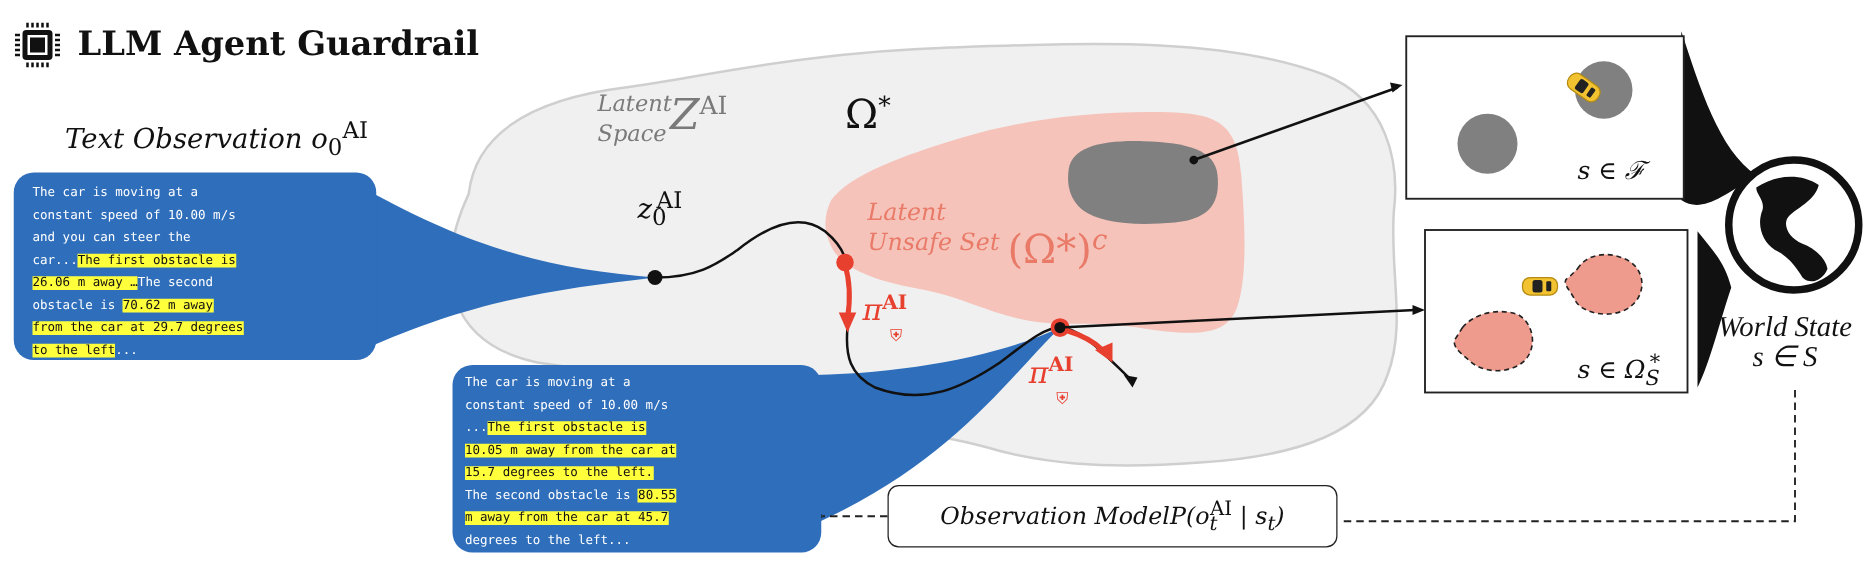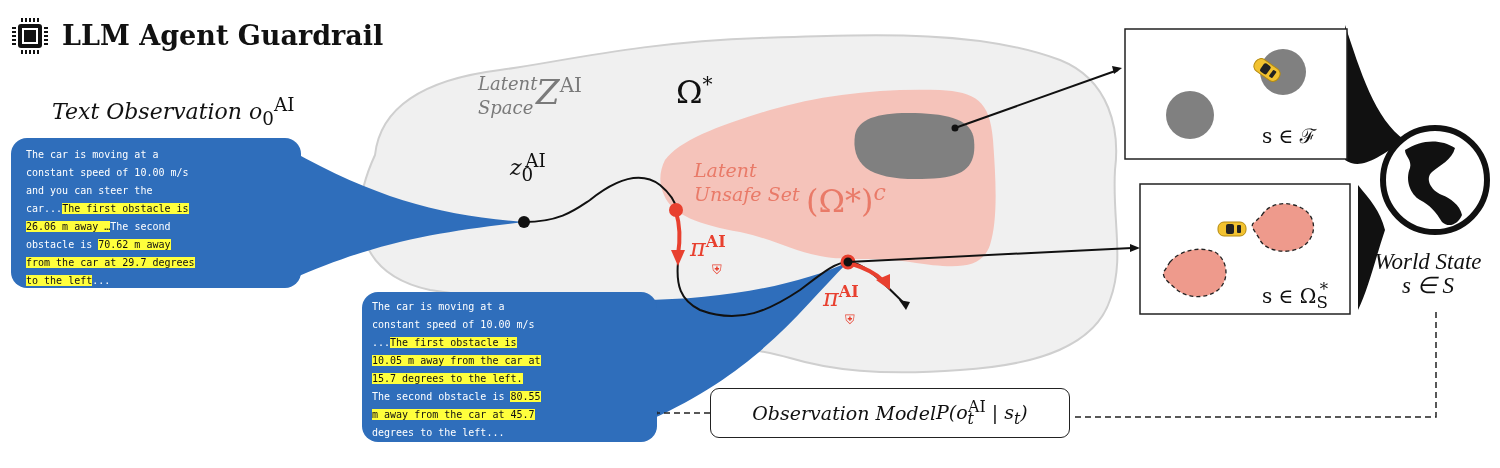--- a/index.html
+++ b/index.html
@@ -11,21 +11,21 @@
   .obs-label sub, .obs-label sup, .math sub, .math sup { font-style: normal; }
   .bubble-text { position: absolute; font-family: "DejaVu Sans Mono", monospace; font-size: 10px; line-height: 18px; color: #fff; white-space: pre; }
   .hl { background: #ffff3c; color: #111; }
   .math { position: absolute; font-family: "DejaVu Serif", serif; }
   .grey { color: #7a7a7a; }
   .red { color: #e8402f; }
   .salmon { color: #e97a68; }
   .obs-model { position: absolute; left: 710px; top: 388px; width: 360px; height: 50px; border: 1.5px solid #222; border-radius: 9px; box-sizing: border-box; display: flex; align-items: center; justify-content: center; font-family: "DejaVu Serif", serif; font-size: 19px; color: #111; background: #fff; }
   .obs-model i { }
   .ws-label { position: absolute; left: 1368px; top: 250px; width: 120px; text-align: center; font-family: Liberation Serif, serif; font-style: italic; font-size: 23px; color: #111; line-height: 24px; }
-  .panel-label { position: absolute; font-family: "DejaVu Serif", serif; font-size: 20px; color: #111; }
+  .panel-label { position: absolute; font-family: "DejaVu Serif", serif; font-style: italic; font-size: 20px; color: #111; }
 </style>
 </head>
 <body>
 
 <svg class="canvas" width="1500" height="468" viewBox="0 0 1500 468">
 
   <path d="M375,155 C380,110 420,80 500,70 C560,62 640,42 760,38 C880,34 980,30 1060,60 C1110,80 1120,130 1115,170 C1112,220 1125,260 1110,300 C1095,345 1040,365 960,370 C880,376 830,370 790,358 C740,344 700,345 640,330 C560,310 500,300 430,290 C360,275 345,220 375,155 Z" fill="#f0f0f0" stroke="#cfcfcf" stroke-width="2"></path>
 
   <path d="M665,160 C680,140 720,125 770,110 C820,95 880,88 940,90 C975,92 990,100 993,140 C996,180 998,220 990,245 C982,268 960,270 910,262 C870,256 850,262 820,256 C790,250 770,238 740,232 C700,225 672,215 664,195 C658,182 660,170 665,160 Z" fill="#f5c3ba"></path>
 

